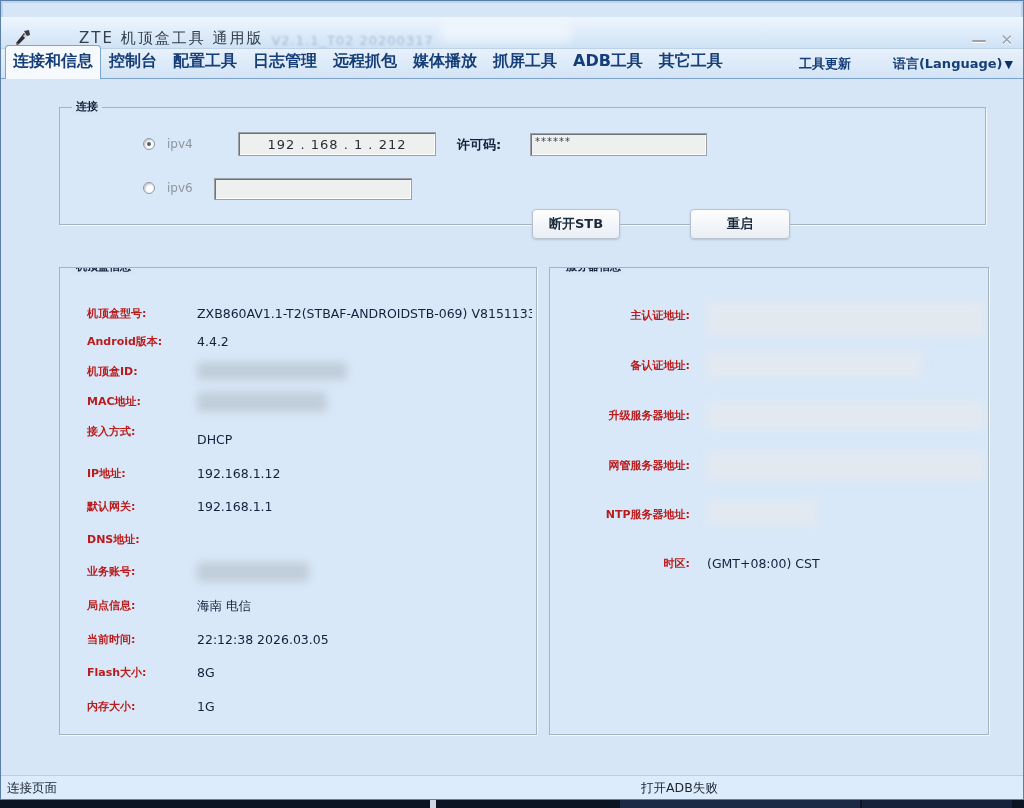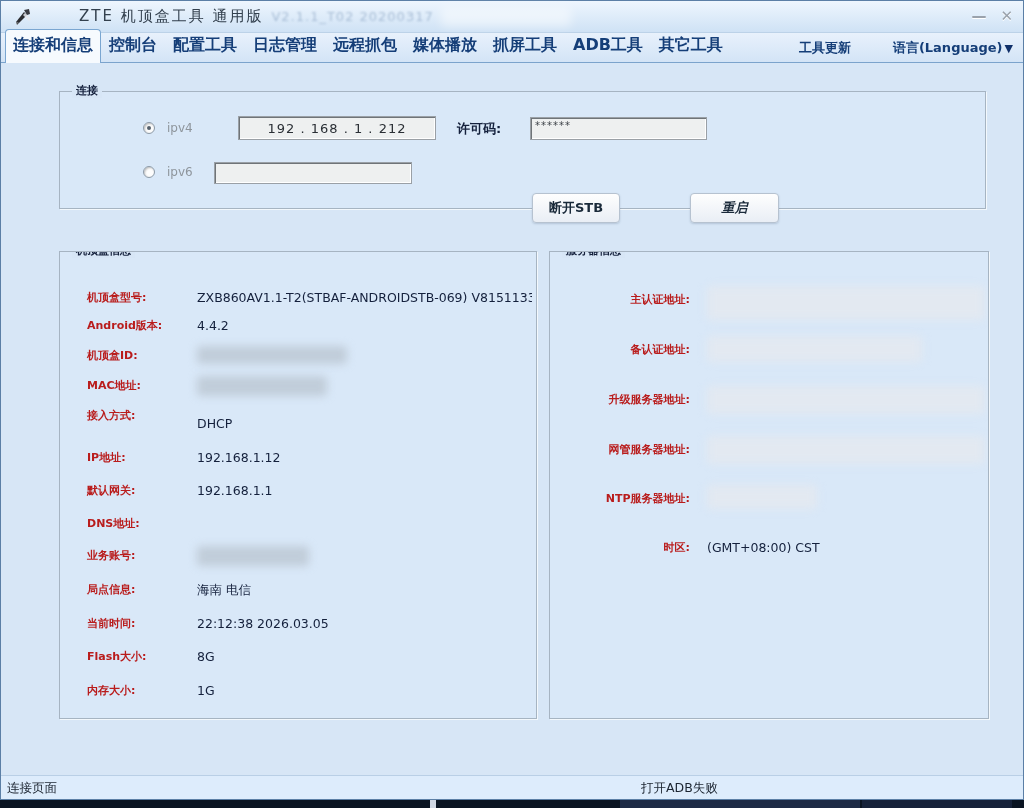--- a/index.html
+++ b/index.html
@@ -7,22 +7,22 @@
               font-family:"DejaVu Sans","Liberation Sans",sans-serif; }
   .screen { width:1024px; height:808px; position:relative; }
 
   
   .window { position:absolute; left:0; top:0; width:1024px; height:800px;
             background:#d7e6f6; border:1px solid #5b7fa6;
             box-shadow: inset 0 0 0 2px #bcd4ec; display:flex; flex-direction:column; }
 
   
   .titlebar { height:32px; background:linear-gradient(#eef6fe,#cfe2f5);
-              border-bottom:1px solid #bcd2e8; display:flex; align-items:center;
-              padding:0 10px; position:relative; flex:0 0 32px; }
+              border-bottom:1px solid #bcd2e8; display:flex; align-items:flex-end;
+              padding:0 10px; position:relative; flex:0 0 32px;margin-top:16px; }
   .app-icon { width:20px; height:20px; margin-left:2px; }
   .title-text { font-size:15px; color:#33404e; letter-spacing:2px; margin-left:46px; }
   .title-version { font-size:13px; color:#9db4cf; letter-spacing:1px; margin-left:8px;
                    filter:blur(1.2px); opacity:.85; }
   .title-smudge { position:absolute; left:440px; top:6px; width:130px; height:20px;
                   background:rgba(255,255,255,.45); filter:blur(5px); border-radius:4px; }
   .win-controls { margin-left:auto; display:flex; align-items:center; gap:14px; }
   .win-btn { color:#9aa2ac; font-size:15px; font-weight:bold; line-height:1; cursor:default;
              text-shadow:0 1px 0 #fff; }
 
@@ -147,21 +147,21 @@
         <div class="field ip-field" style="left:154px; top:24px; width:198px; height:24px;">192  .  168  .  1  .  212</div>
 
         <span class="radio" style="left:83px; top:74px;"></span>
         <span class="radio-label" style="left:107px; top:73px;">ipv6</span>
         <div class="field" style="left:154px; top:70px; width:198px; height:22px;"></div>
 
         <span class="form-label" style="left:397px; top:28px;">许可码:</span>
         <div class="field license-field" style="left:470px; top:25px; width:177px; height:23px;">******</div>
 
         <div class="btn" style="left:472px; top:69px; width:88px;">断开STB</div>
-        <div class="btn" style="left:630px; top:69px; width:89px;font-style:italic;">重启</div>
+        <div class="btn" style="left:630px; top:69px; width:100px;">重启</div>
       </div>
 
       <div class="groupbox stb-group" style="left:58px; top:188px; width:478px; height:468px; overflow:hidden;padding-left:24px;">
         <span class="group-label">机顶盒信息</span>
         <div id="stb-rows">
             <div class="info-row" style="top: 38px;">
               <div class="info-label">机顶盒型号:</div>
               <div class="info-value" style="left: 137px;">ZXB860AV1.1-T2(STBAF-ANDROIDSTB-069) V81511336.1009 2020</div>
             </div>
             <div class="info-row" style="top: 66px;">

